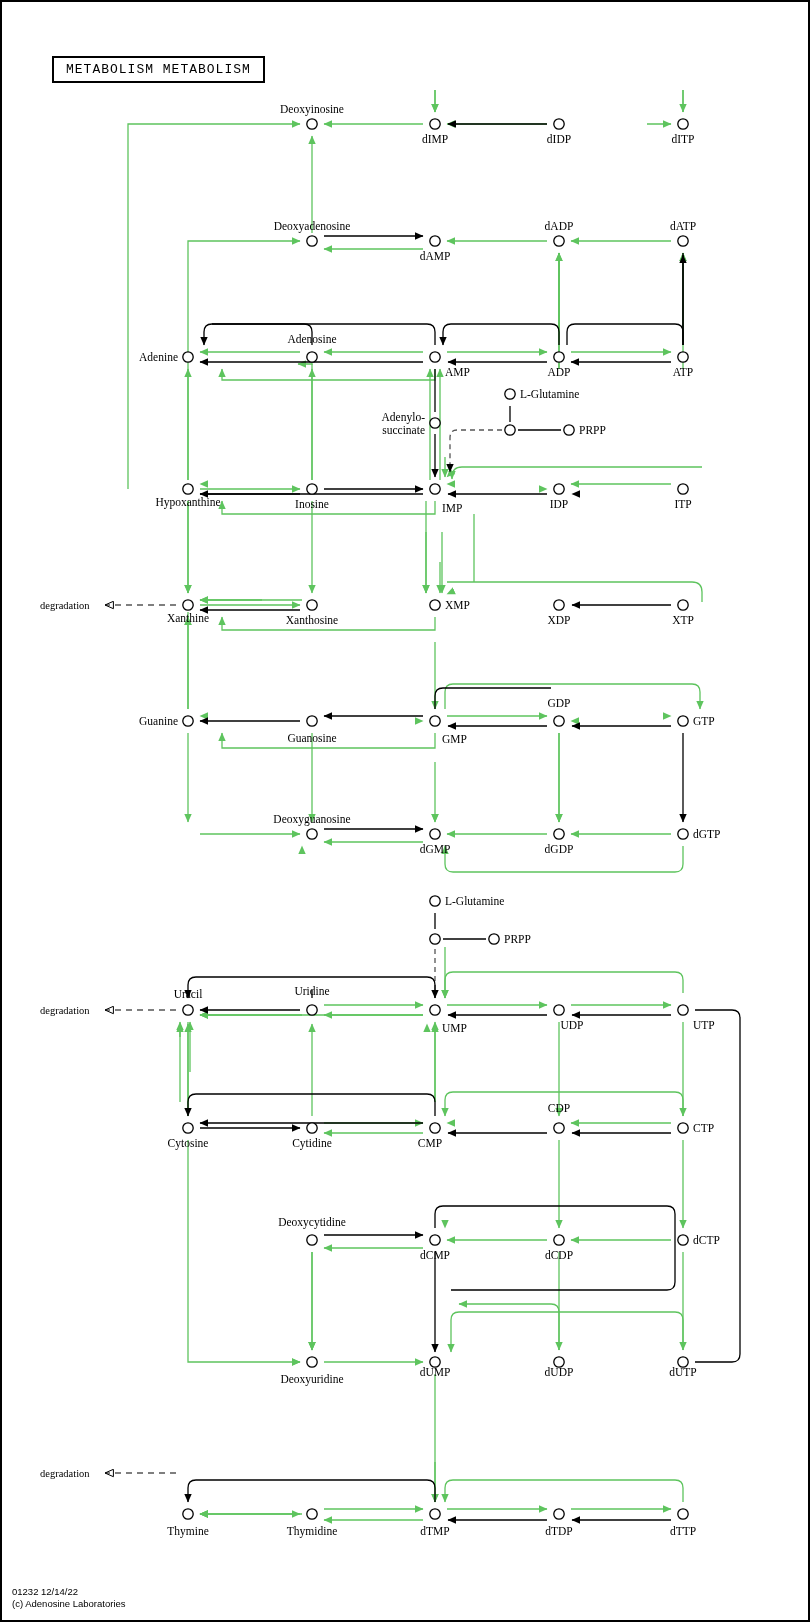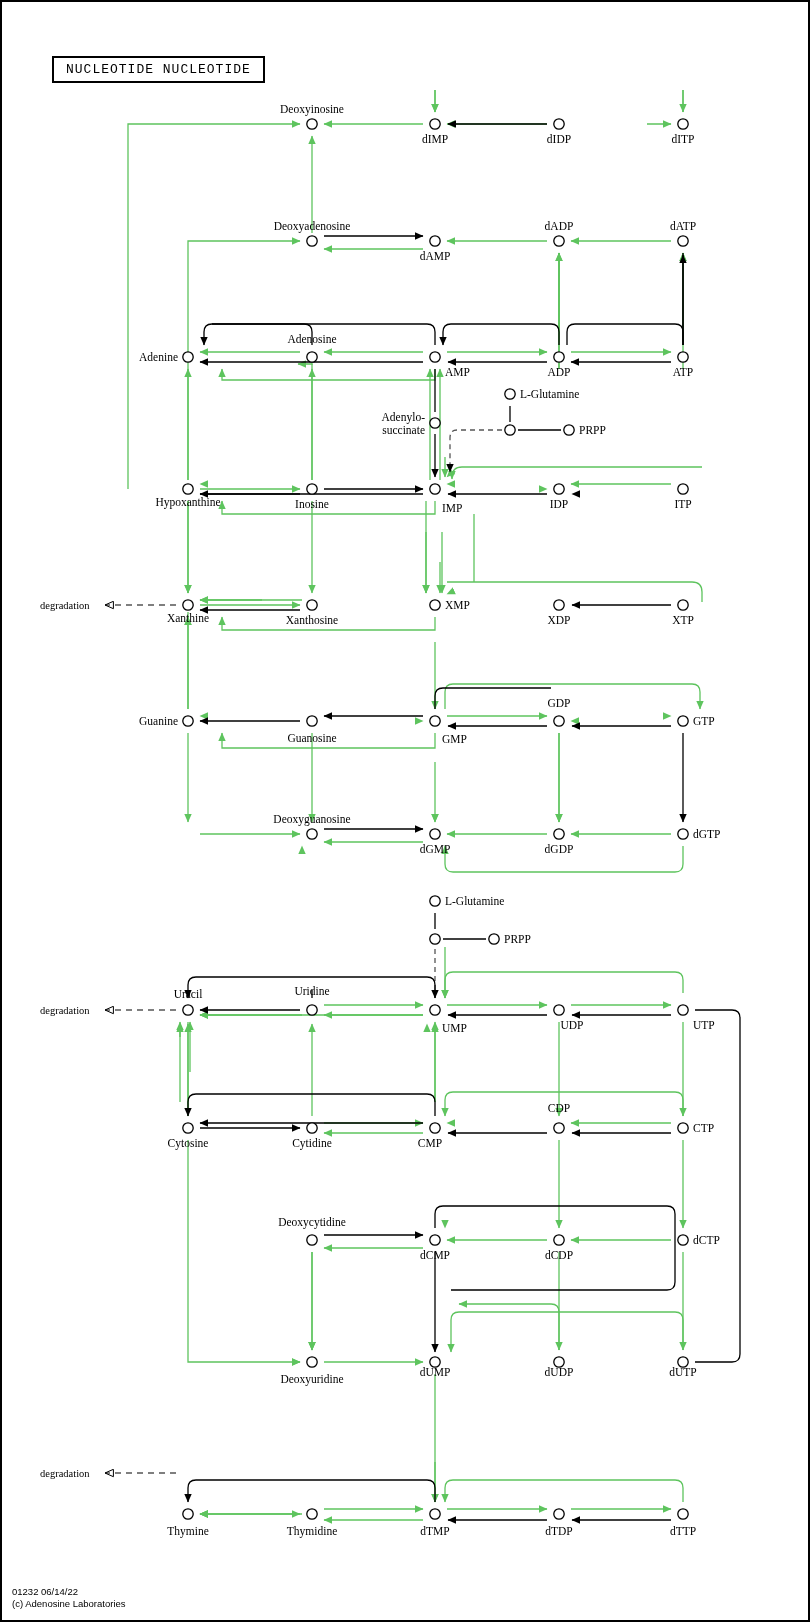--- a/index.html
+++ b/index.html
@@ -16,21 +16,21 @@
   #foot1{top:1584px;}
   #foot2{top:1596px;}
   text{font-family:"Liberation Serif",serif;font-size:11.5px;fill:#000;}
   text.sm{font-size:10.5px;}
 </style>
 </head>
 <body>
 
 <div id="page">
 
-  <div class="title-box">NUCLEOTIDE NUCLEOTIDE</div>
+  <div class="title-box">METABOLISM METABOLISM</div>
 
   <svg id="map" viewBox="0 0 810 1622" xmlns="http://www.w3.org/2000/svg">
     <defs>
       <marker id="ahG" markerWidth="9" markerHeight="9" refX="8" refY="4.5" orient="auto" markerUnits="userSpaceOnUse">
         <path d="M0,0.8 L8.5,4.5 L0,8.2 Z" fill="#5ec45e"></path>
       </marker>
       <marker id="ahK" markerWidth="9" markerHeight="9" refX="8" refY="4.5" orient="auto" markerUnits="userSpaceOnUse">
         <path d="M0,0.8 L8.5,4.5 L0,8.2 Z" fill="#000000"></path>
       </marker>
       <marker id="ahH" markerWidth="10" markerHeight="9" refX="9" refY="4.5" orient="auto" markerUnits="userSpaceOnUse">
@@ -513,15 +513,15 @@
           <text x="681" y="1533" text-anchor="middle">dTTP</text>
         </g>
       </g>
     <g id="deglabels">
         <text x="38" y="607" text-anchor="start" class="sm">degradation</text>
         <text x="38" y="1012" text-anchor="start" class="sm">degradation</text>
         <text x="38" y="1475" text-anchor="start" class="sm">degradation</text>
       </g>
   </svg>
 
-  <div class="foot" id="foot1">01232 06/14/22</div>
+  <div class="foot" id="foot1">01232 12/14/22</div>
   <div class="foot" id="foot2">(c) Adenosine Laboratories</div>
 </div>
 
 </body></html>

